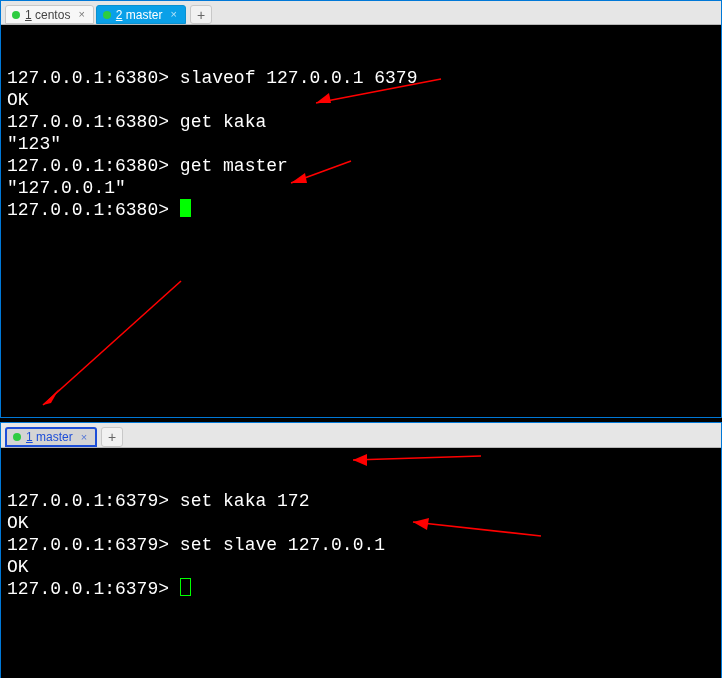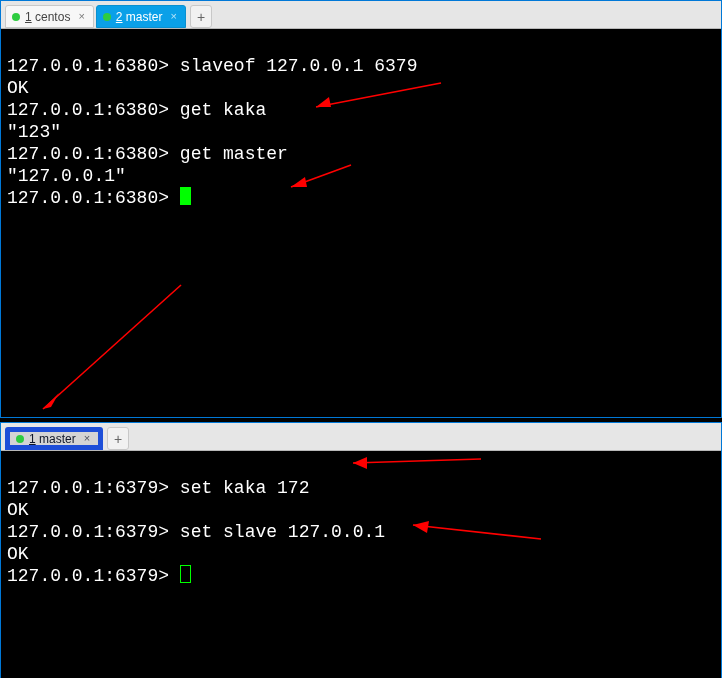--- a/index.html
+++ b/index.html
@@ -31,21 +31,21 @@
     align-items: center;
     padding: 2px 8px 2px 6px;
     font: 12px/1 Arial, sans-serif;
     margin-right: 2px;
     border-radius: 3px 3px 0 0;
     cursor: pointer;
     position: relative;
   }
   .tab.inactive { background: #f7f7f7; border: 1px solid #c8c8c8; color: #444; }
   .tab.active-blue { background: #0aa0e8; border: 1px solid #0a90d0; color: #fff; }
-  .tab.active-grey { background: #d4d4d4; border: 5px solid #1d4ed8; color: #0f172a; }
+  .tab.active-grey { background: #d4d4d4; border: 2px solid #1d4ed8; color: #1d4ed8; }
   .dot {
     width: 8px; height: 8px; border-radius: 50%;
     background: #2ecc40; margin-right: 5px; flex: 0 0 auto;
   }
   .tab .underline { text-decoration: underline; }
   .tab .close {
     margin-left: 8px;
     font: 11px/1 Arial, sans-serif;
     opacity: 0.7;
   }
@@ -58,21 +58,21 @@
     color: #666;
     background: #f1f1f1;
     border: 1px solid #c8c8c8;
     border-radius: 3px;
     margin-left: 2px;
     cursor: pointer;
   }
   .term {
     flex: 1;
     background: #000;
-    padding: 4px 6px;
+    padding: 20px 6px;
     font-size: 18px;
     line-height: 22px;
     color: #fff;
     position: relative;
     white-space: pre;
   }
   .prompt { color: #fff; }
   .cmd { color: #fff; }
   .out { color: #fff; }
   .cursor-block {

